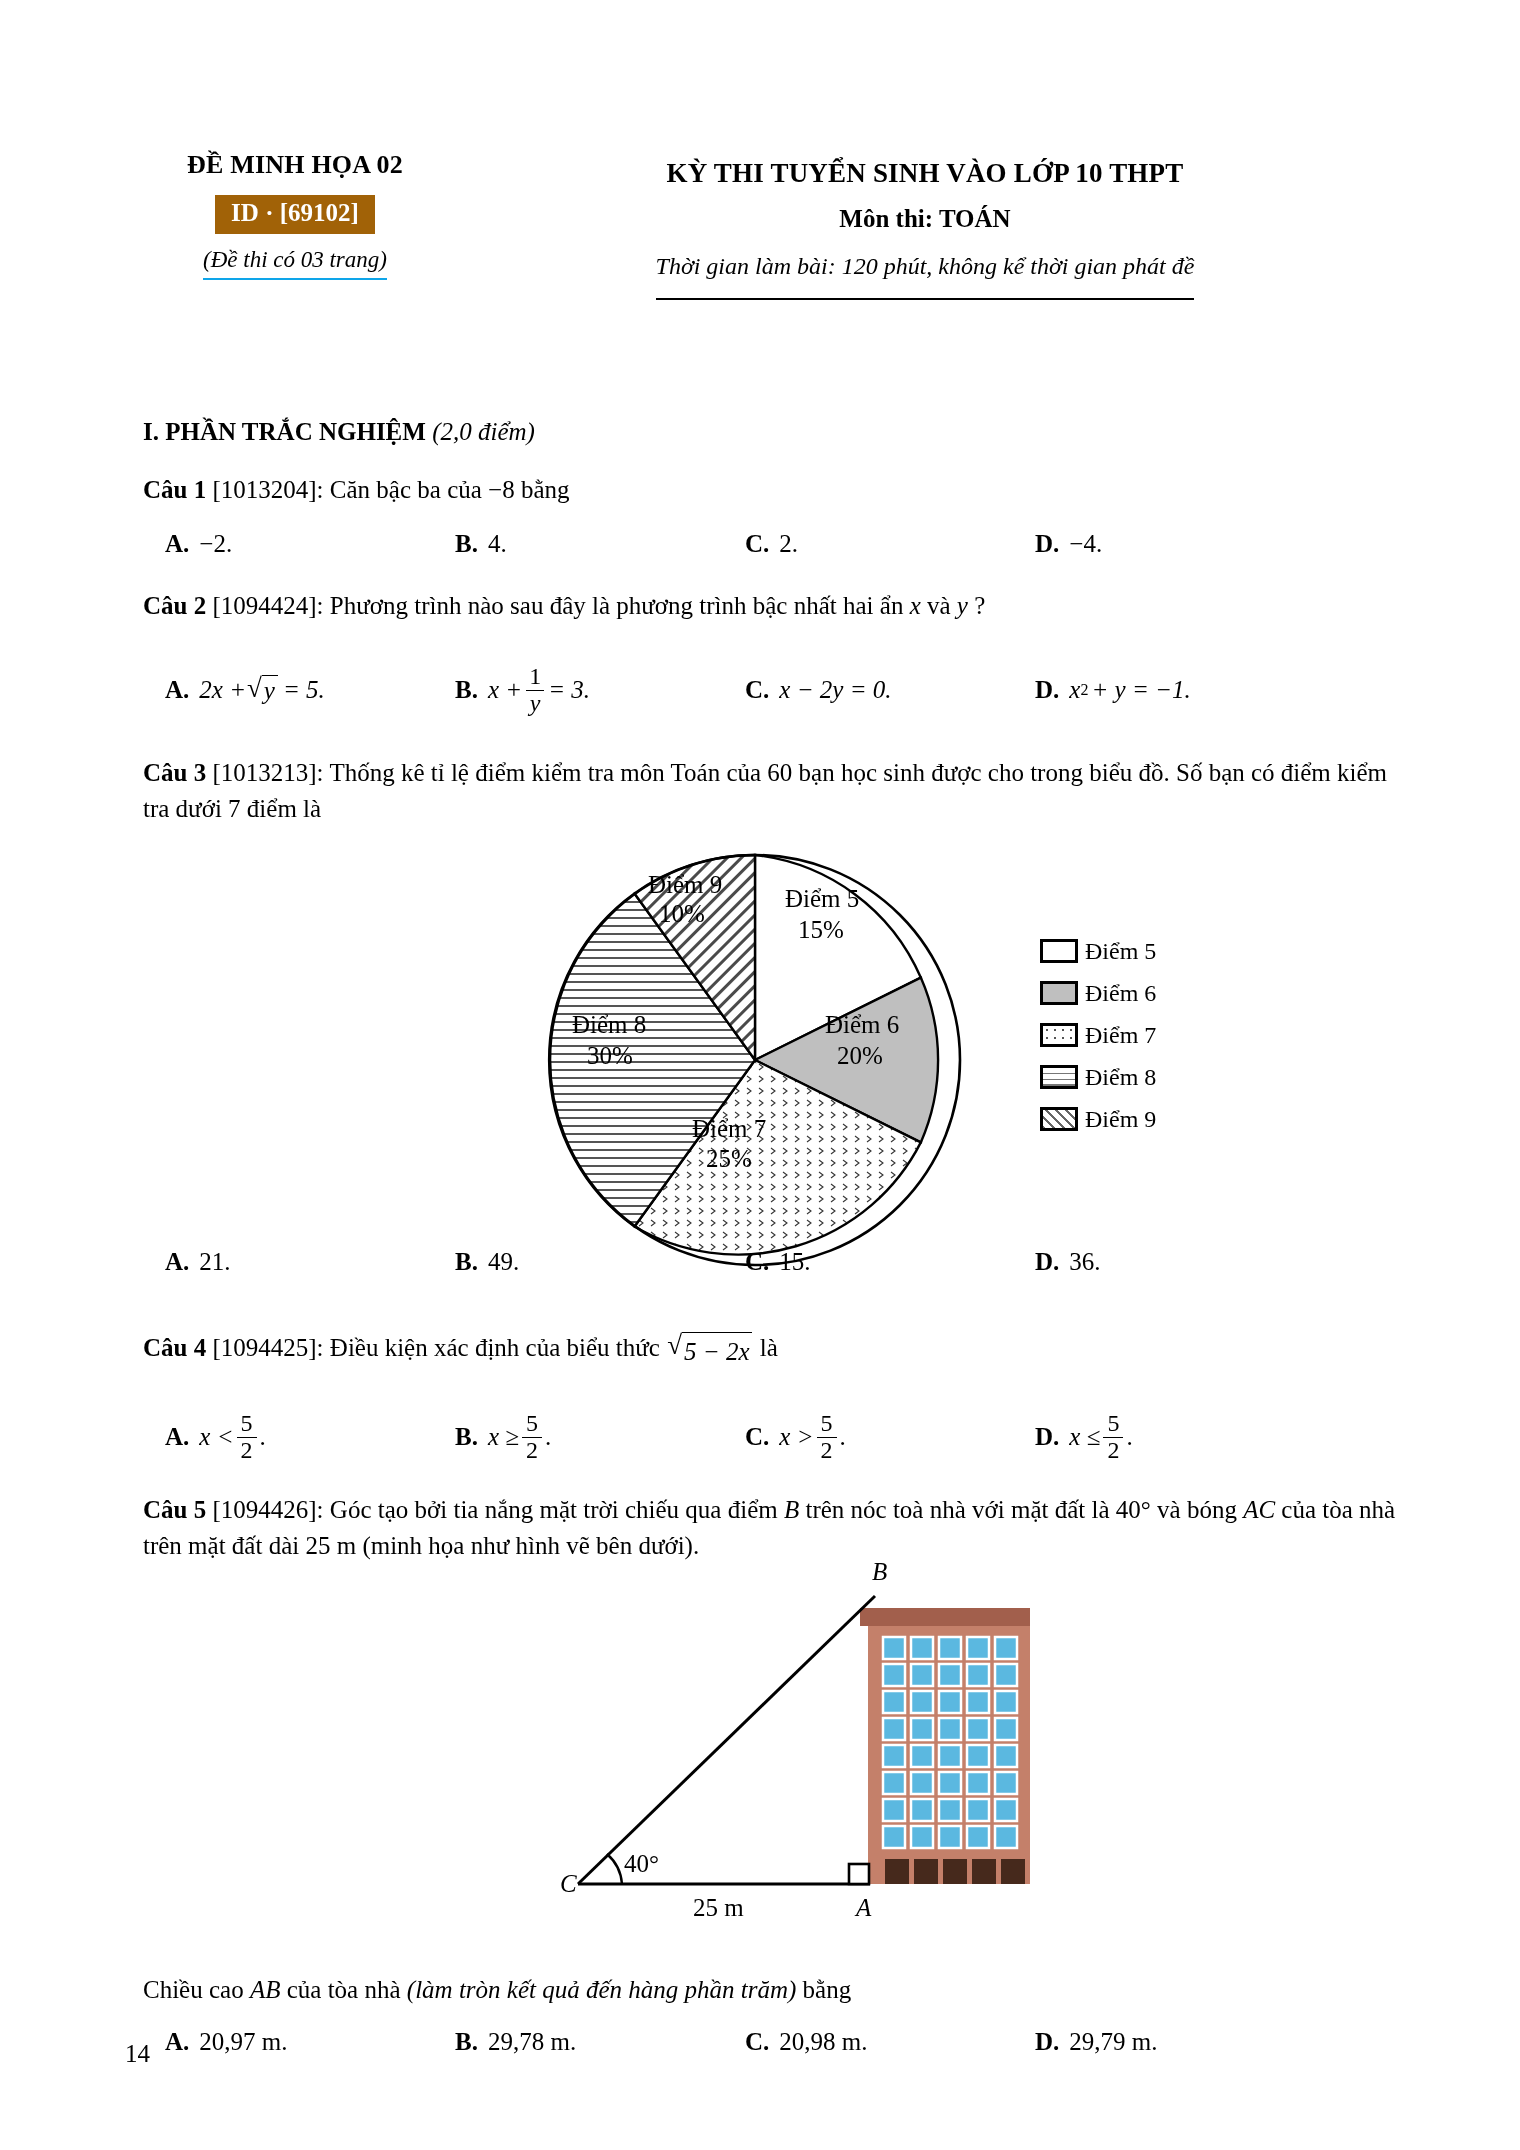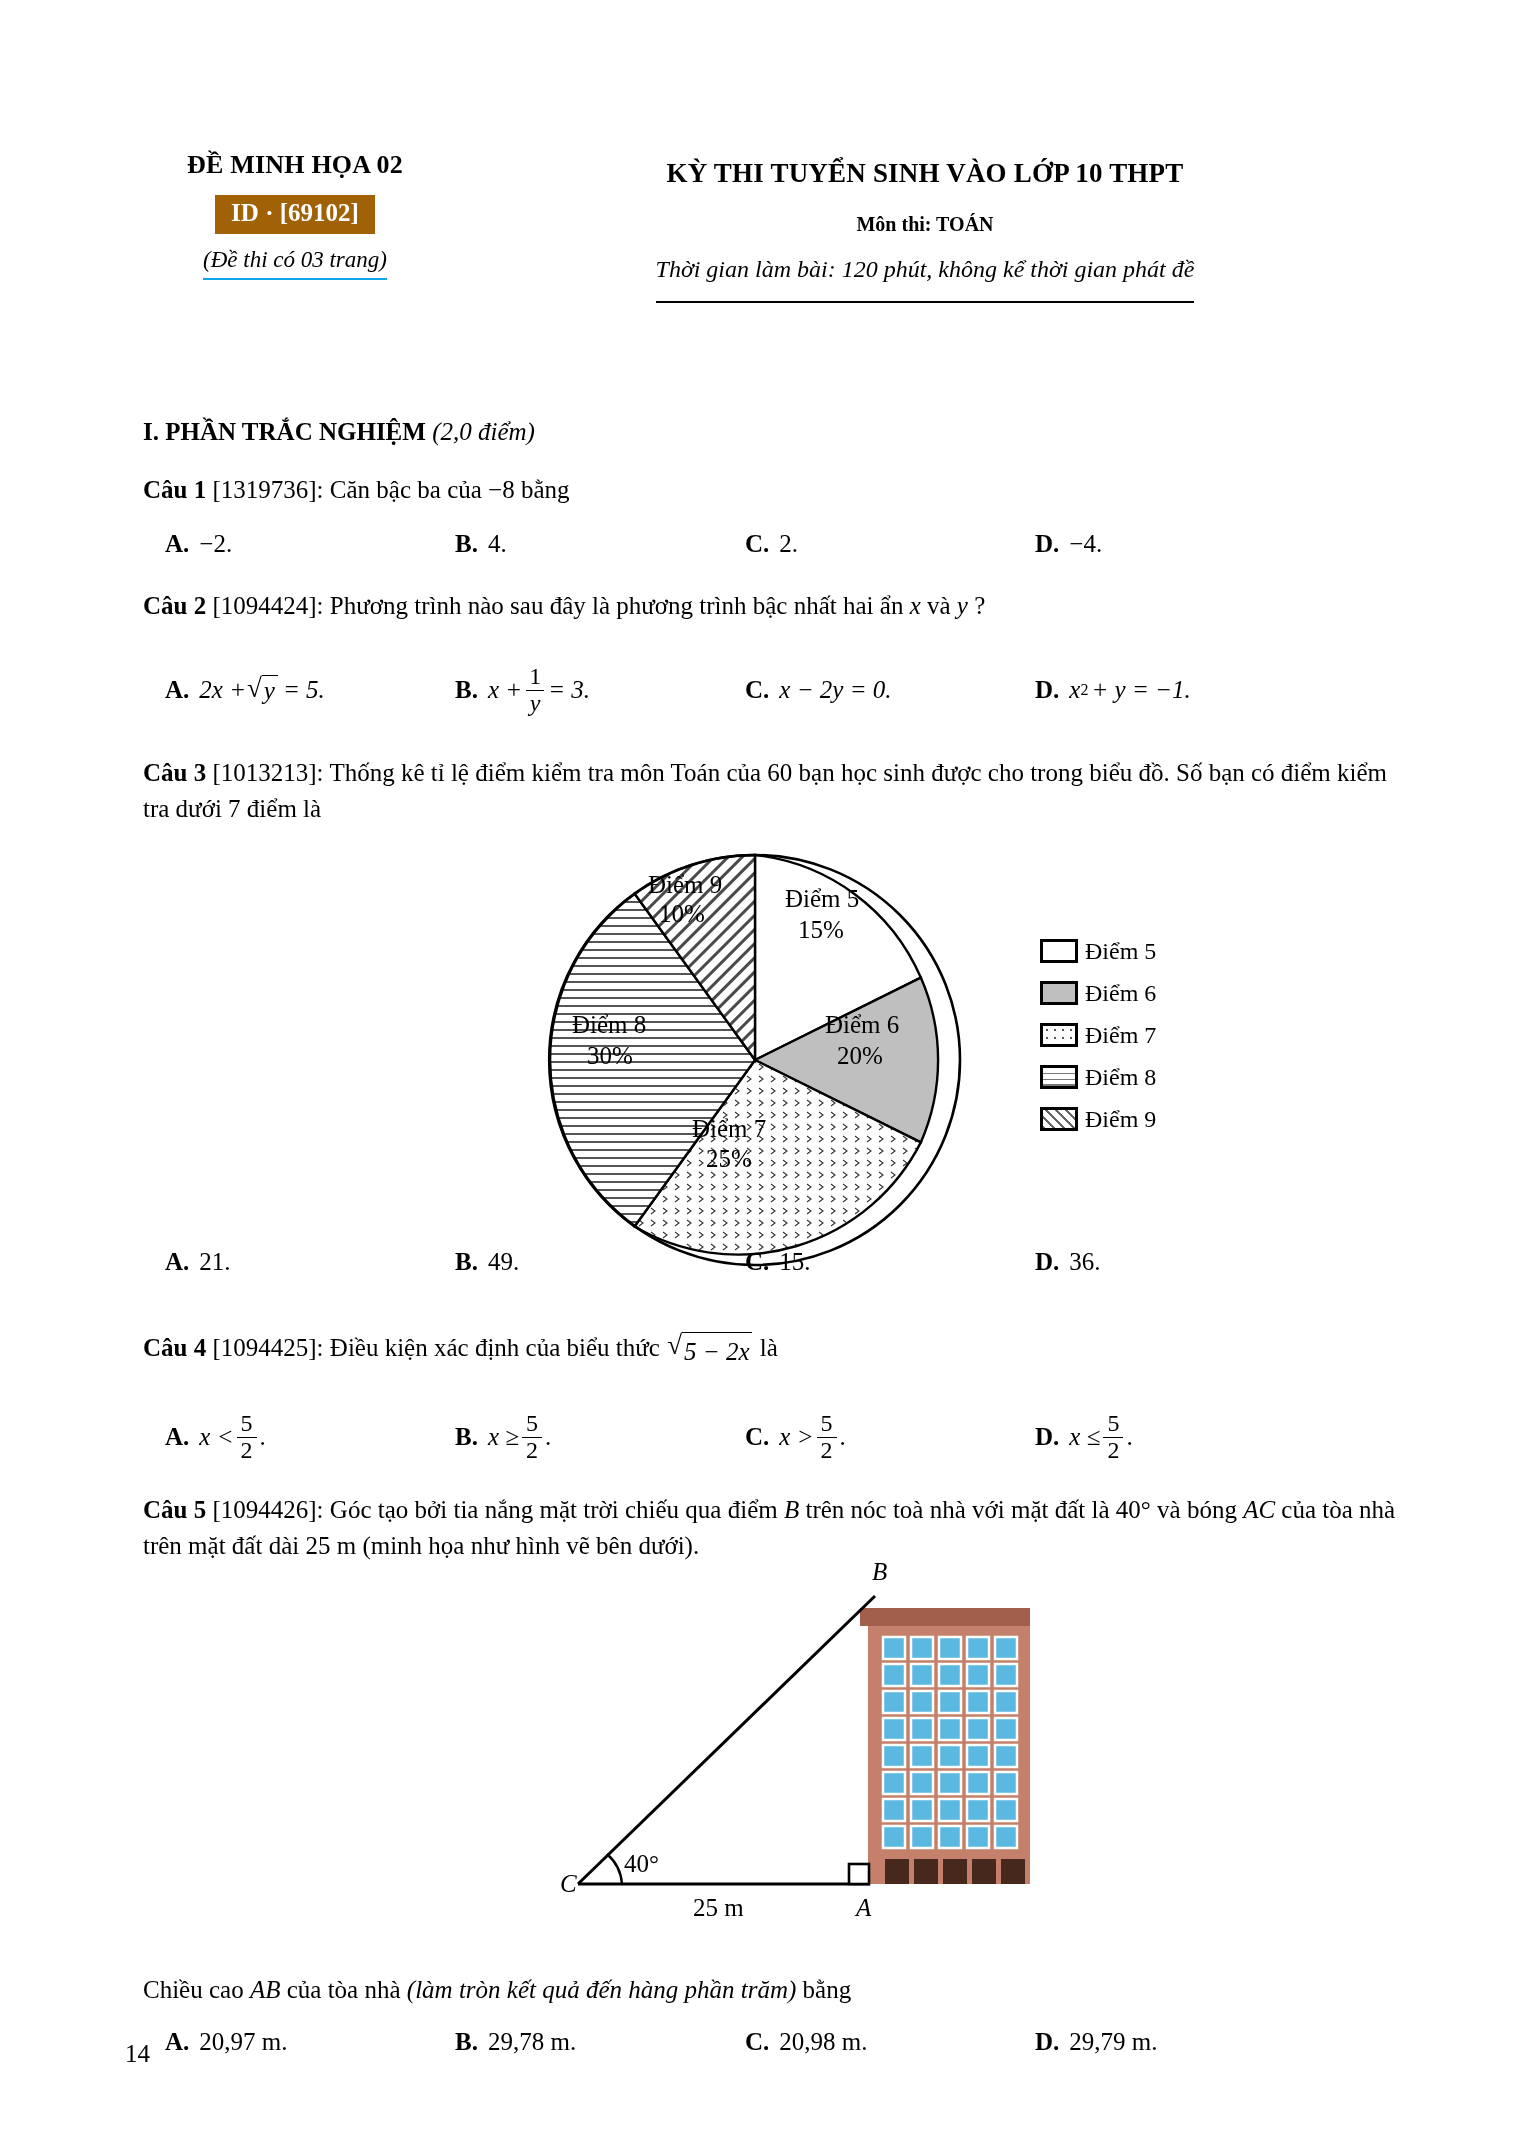--- a/index.html
+++ b/index.html
@@ -73,23 +73,23 @@
     border-bottom: 2px solid #0ea5e9;
   }
   .exam-name {
     font-weight: bold;
     font-size: 27px;
     letter-spacing: .2px;
     white-space: nowrap;
     margin-top: 8px;
   }
   .subject {
-    margin-top: 24px;
+    margin-top: 16px;
     font-weight: bold;
-    font-size: 20px;
+    font-size: 25px;
     white-space: nowrap;
     text-align: right;
   }
   .duration {
     margin-top: 20px;
     font-style: italic;
     font-size: 24px;
     white-space: nowrap;
     padding-bottom: 18px;
     border-bottom: 2px solid #000;
@@ -244,21 +244,21 @@
     </div>
   </div>
 
   <div class="section-head">
     <b>I. PHẦN TRẮC NGHIỆM</b>
     <i>(2,0 điểm)</i>
   </div>
 
   <div class="q" style="top:472px;">
     <b>Câu 1</b>
-    <span>[1319736]:</span>
+    <span>[1013204]:</span>
     <span>Căn bậc ba của  −8  bằng</span>
   </div>
   <div class="opts" style="top:530px;">
     <div class="opt c1">
       <span class="lbl">A.</span>
       <span>−2.</span>
     </div>
     <div class="opt c2">
       <span class="lbl">B.</span>
       <span>4.</span>

